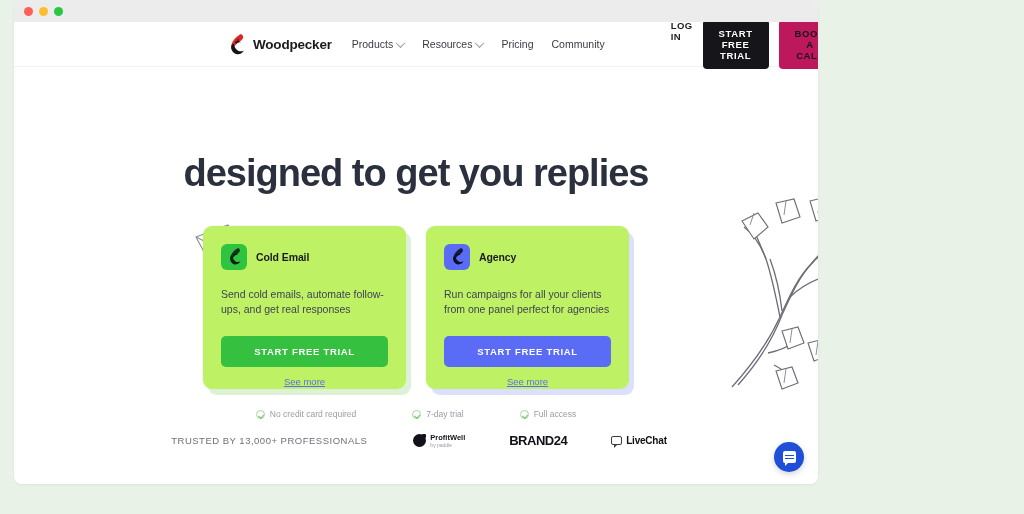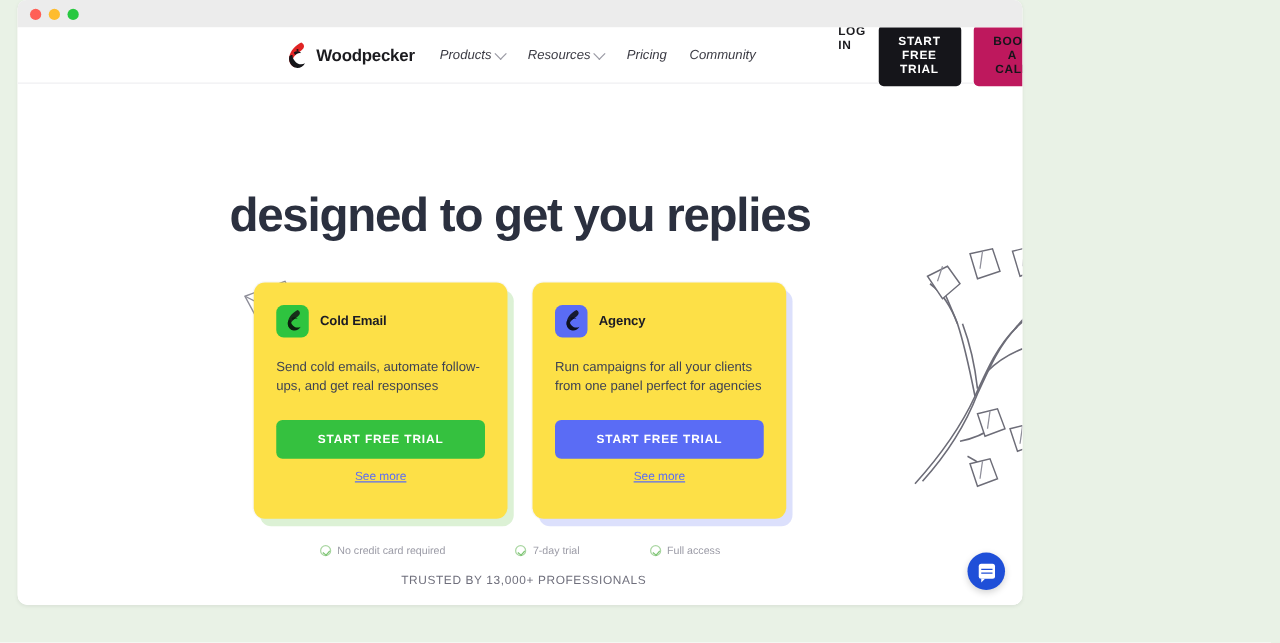--- a/index.html
+++ b/index.html
@@ -68,21 +68,21 @@
 
   .brand { display: flex; align-items: center; gap: 6px; margin-right: 20px; }
   .brand-mark { width: 21px; height: 23px; display: block; }
   .brand-name {
     font-size: 13.5px;
     font-weight: 700;
     color: #1b1b1f;
     letter-spacing: -0.2px;
   }
 
-  .nav-links { display: flex; align-items: center; gap: 18px; font-style: italic; }
+  .nav-links { display: flex; align-items: center; gap: 18px; }
   .nav-link {
     font-size: 10.5px;
     color: #3b3b44;
     display: flex;
     align-items: center;
     gap: 4px;
     cursor: pointer;
     white-space: nowrap;
   }
   .chev {
@@ -169,23 +169,23 @@
     position: relative;
     z-index: 3;
     margin-top: 30px;
     display: flex;
     justify-content: center;
     gap: 20px;
   }
 
   .card {
     width: 203px;
-    background: #fde047;
+    background: #bef264;
     border-radius: 9px;
-    padding: 18px 18px 28px 18px;
+    padding: 18px 18px 2px 18px;
     position: relative;
   }
   .card.cold   { box-shadow: 5px 6px 0 0 rgba(214,238,206,0.85), 0 0 0 1px rgba(0,0,0,0.035); }
   .card.agency { box-shadow: 5px 6px 0 0 rgba(214,219,252,0.85), 0 0 0 1px rgba(0,0,0,0.035); }
 
   .card-head { display: flex; align-items: center; gap: 9px; }
   .card-icon {
     width: 26px; height: 26px;
     border-radius: 6px;
     display: flex;
@@ -530,20 +530,38 @@
           <span>7-day trial</span>
         </div>
         <div class="perk">
           <span class="check-circle"></span>
           <span>Full access</span>
         </div>
       </div>
 
       <div class="trusted">
         <span class="trusted-label">TRUSTED BY 13,000+ PROFESSIONALS</span>
+        <div class="logos">
+
+          <div class="logo-profitwell">
+            <span class="pw-mark"></span>
+            <span class="pw-text">
+              <span class="pw-name">ProfitWell</span>
+              <span class="pw-sub">by paddle</span>
+            </span>
+          </div>
+
+          <span class="logo-brand24">BRAND24</span>
+
+          <div class="logo-livechat">
+            <span class="lc-bubble"></span>
+            <span class="lc-text">LiveChat</span>
+          </div>
+
+        </div>
       </div>
 
     </section>
 
     <div class="chat-widget">
       <span class="chat-glyph"></span>
     </div>
 
   </div>
 </div>

